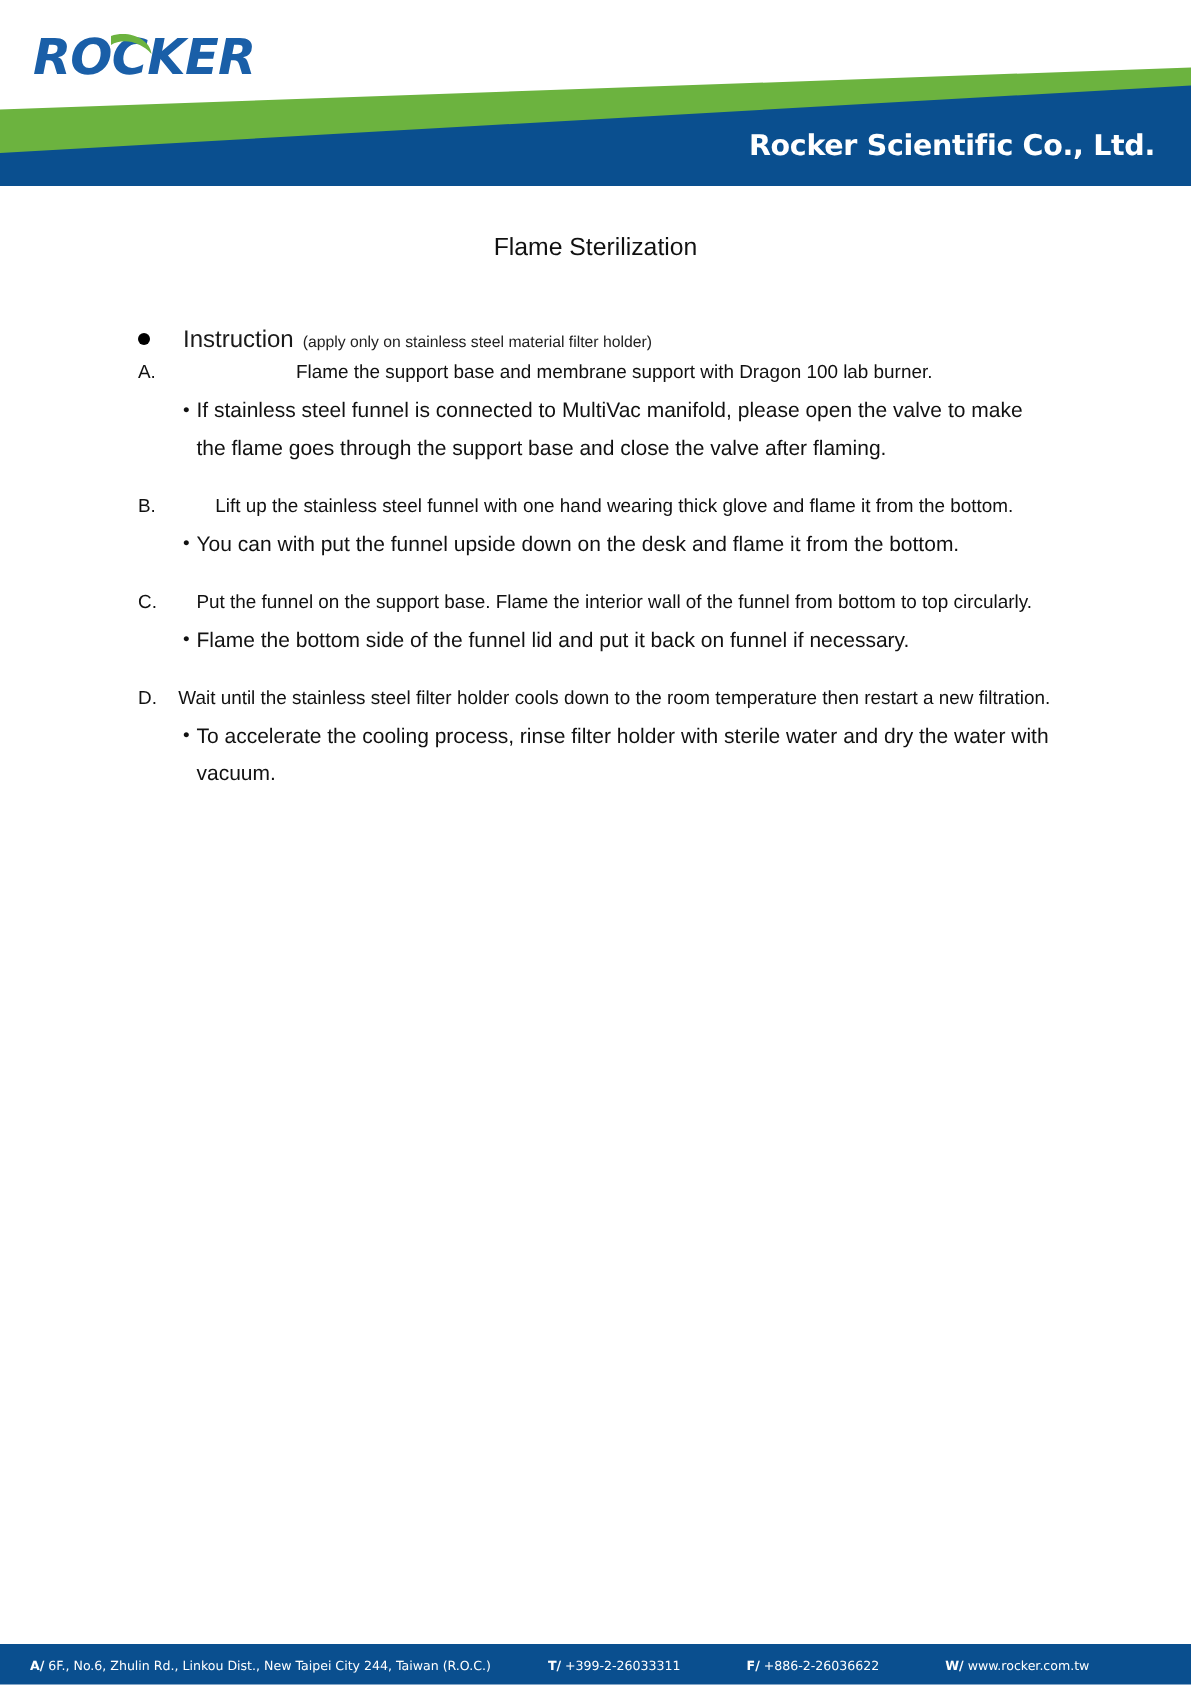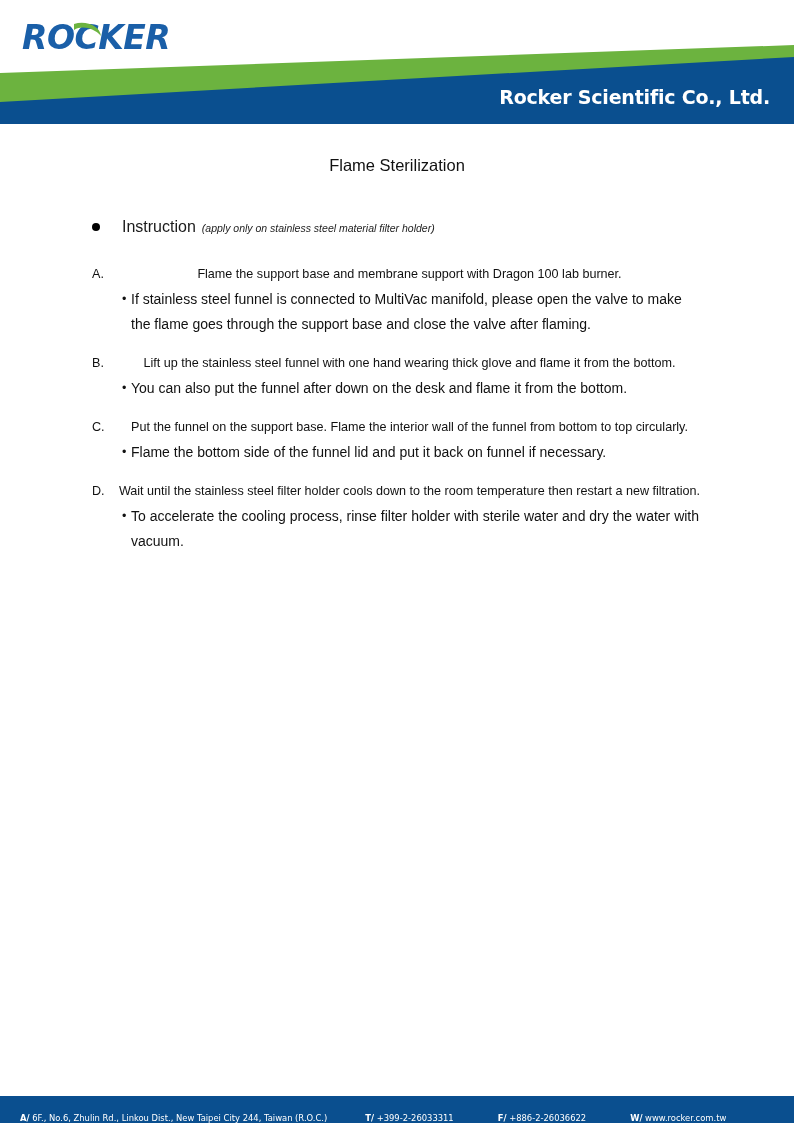--- a/index.html
+++ b/index.html
@@ -75,35 +75,33 @@
   #content {
     position: absolute;
     left: 92px;
     top: 218px;
     width: 610px;
   }
 
   .instruction-row {
     display: flex;
     align-items: baseline;
-    margin-bottom: 26px;
   }
   .big-bullet {
     display: inline-block;
     width: 8px;
     height: 8px;
     border-radius: 50%;
     background: #000000;
     margin-right: 22px;
     flex: 0 0 auto;
     position: relative;
     top: -1px;
   }
   #instruction-note {
-    font-style: italic;
     font-size: 10.5px;
     color: #222222;
     margin-left: 6px;
   }
 
   .step {
     margin-bottom: 14px;
   }
   .step-main {
     display: flex;
@@ -147,21 +145,21 @@
 
   
   #footer-bar {
     position: absolute;
     left: 0;
     bottom: 0;
     width: 794px;
     height: 27px;
     background: #0a4f8f;
     display: flex;
-    align-items: flex-end;
+    align-items: center;
   }
   .footer-item {
     font-family: "DejaVu Sans", sans-serif;
     font-size: 8.4px;
     color: #ffffff;
     white-space: nowrap;
   }
   .footer-key {
     font-weight: bold;
   }
@@ -214,21 +212,21 @@
   </div>
 
   <div class="step">
     <div class="step-main">
       <span class="step-letter">B.</span>
       <span class="step-text">Lift up the stainless steel funnel with one hand wearing thick glove and flame it from the bottom.</span>
     </div>
     <ul class="sub-list">
       <li class="sub-item">
         <span class="sub-dot">•</span>
-        <span class="sub-text">You can also put the funnel after down on the desk and flame it from the bottom.</span>
+        <span class="sub-text">You can with put the funnel upside down on the desk and flame it from the bottom.</span>
       </li>
     </ul>
   </div>
 
   <div class="step">
     <div class="step-main">
       <span class="step-letter">C.</span>
       <span class="step-text">Put the funnel on the support base. Flame the interior wall of the funnel from bottom to top circularly.</span>
     </div>
     <ul class="sub-list">

